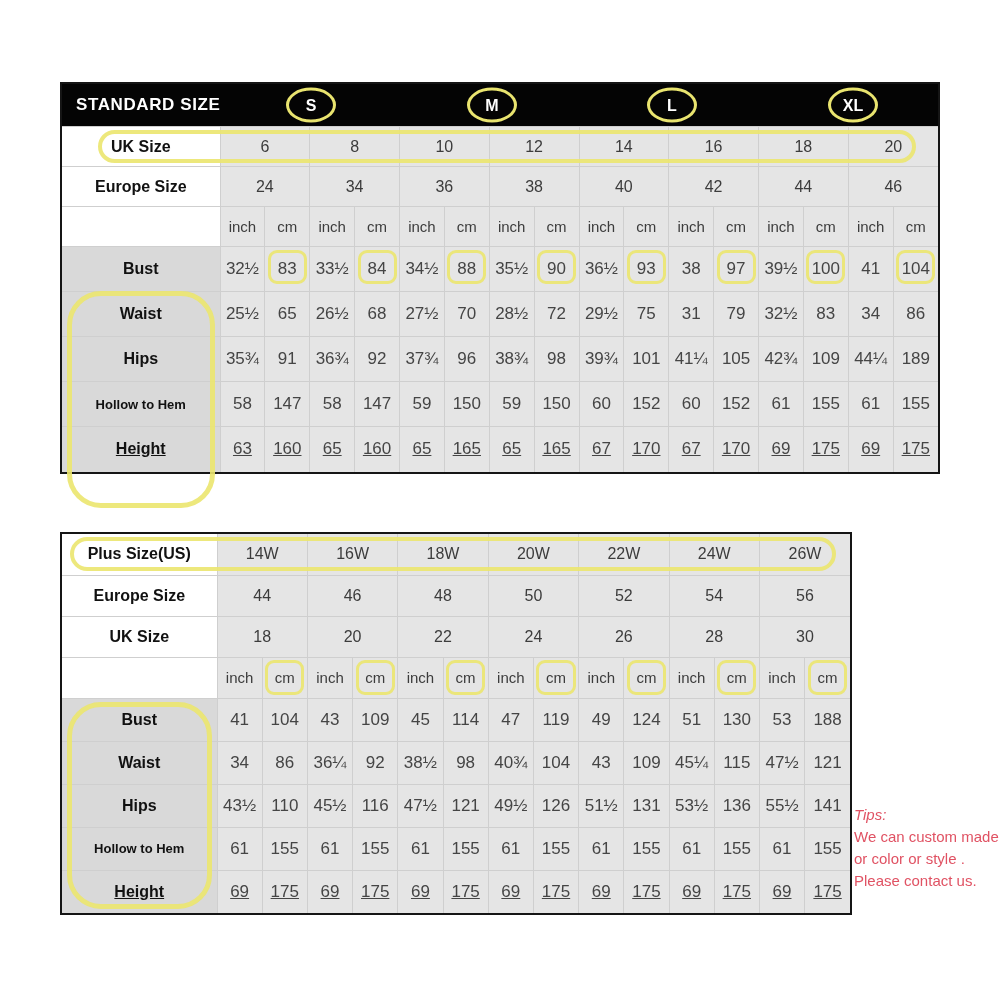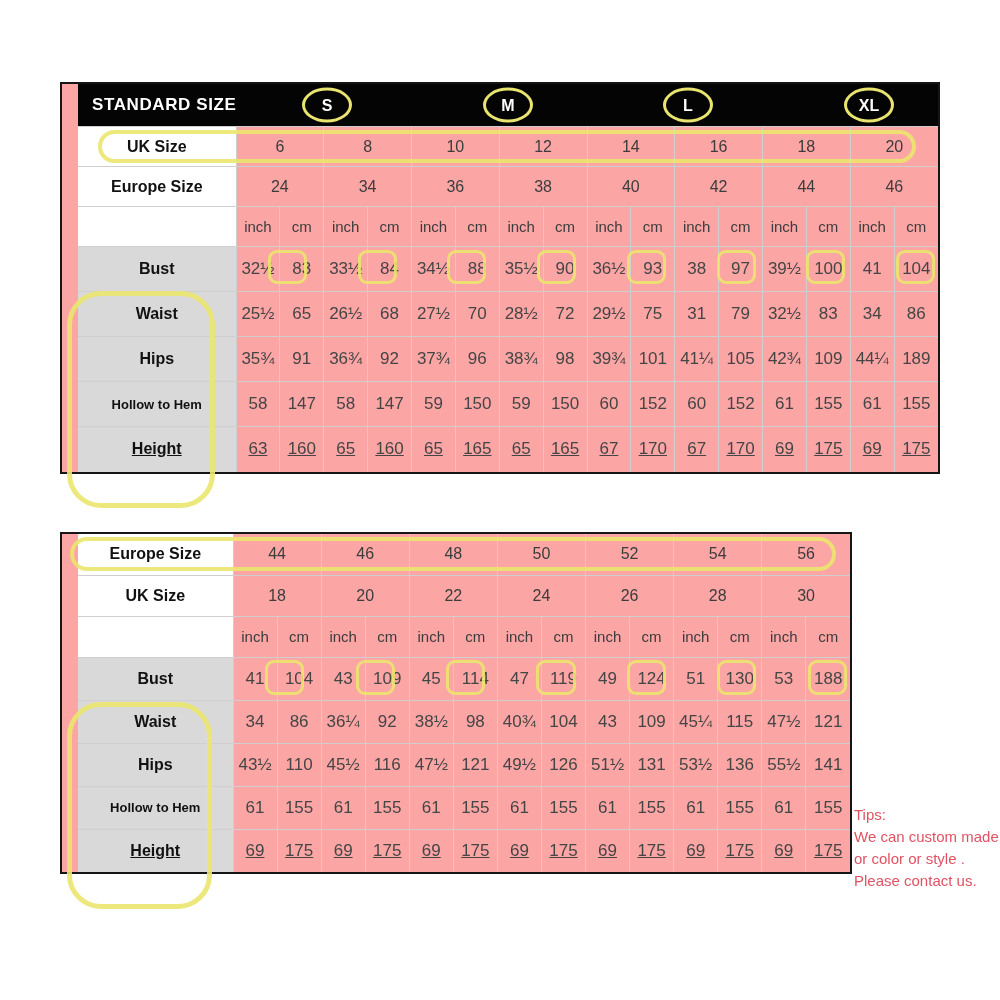--- a/index.html
+++ b/index.html
@@ -4,21 +4,21 @@
 <style>
   * { margin:0; padding:0; box-sizing:border-box; }
   html,body { background:#ffffff; }
   body {
     width:1000px; height:1000px;
     font-family:"Liberation Sans", sans-serif;
     position:relative;
   }
   .page { position:relative; width:1000px; height:1000px; background:#fff; overflow:hidden; }
 
-  .table-wrap { position:absolute; border:2px solid #151515; background:#fca5a5;padding-left:16px; }
+  .table-wrap { position:absolute; border:2px solid #151515; background:#e5e5e5; }
   .t1 { left:60px; top:82px;  width:880px; }
   .t2 { left:60px; top:532px; width:792px; }
 
   .black-header {
     position:relative; height:42px; background:#040404; color:#ffffff;
     display:flex; align-items:center;
   }
   .black-header .title {
     font-weight:bold; font-size:17px; letter-spacing:0.6px; padding-left:14px;
   }
@@ -56,21 +56,21 @@
     border:4px solid rgba(235,230,110,0.9); border-radius:20px;
     background:transparent;
   }
   .hl.big-round { border-radius:34px; border-width:5px; }
   .hl.cm-box { border-radius:9px; border-width:3px; }
 
   .tips {
     position:absolute; left:854px; top:804px; width:145px;
     color:#e05263; font-size:15px; line-height:22px;
   }
-  .tips .tips-title { margin-bottom:0px; }
+  .tips .tips-title { margin-bottom:0px;font-style:italic; }
 </style>
 </head>
 <body>
 
 <div class="page">
 
   <div class="table-wrap t1">
     <div class="black-header">
       <span class="title">STANDARD SIZE</span>
       <span class="group-circle" style="left:249px">S</span>
@@ -252,20 +252,30 @@
           <col>
           <col>
           <col>
           <col>
           <col>
           <col>
           <col>
           <col>
         </colgroup>
       <tbody id="t2-body">
+          <tr class="size-row">
+            <th class="row-label">Plus Size(US)</th>
+            <td class="size-value" colspan="2">14W</td>
+            <td class="size-value" colspan="2">16W</td>
+            <td class="size-value" colspan="2">18W</td>
+            <td class="size-value" colspan="2">20W</td>
+            <td class="size-value" colspan="2">22W</td>
+            <td class="size-value" colspan="2">24W</td>
+            <td class="size-value" colspan="2">26W</td>
+          </tr>
           <tr class="size-row">
             <th class="row-label">Europe Size</th>
             <td class="size-value" colspan="2">44</td>
             <td class="size-value" colspan="2">46</td>
             <td class="size-value" colspan="2">48</td>
             <td class="size-value" colspan="2">50</td>
             <td class="size-value" colspan="2">52</td>
             <td class="size-value" colspan="2">54</td>
             <td class="size-value" colspan="2">56</td>
           </tr>

